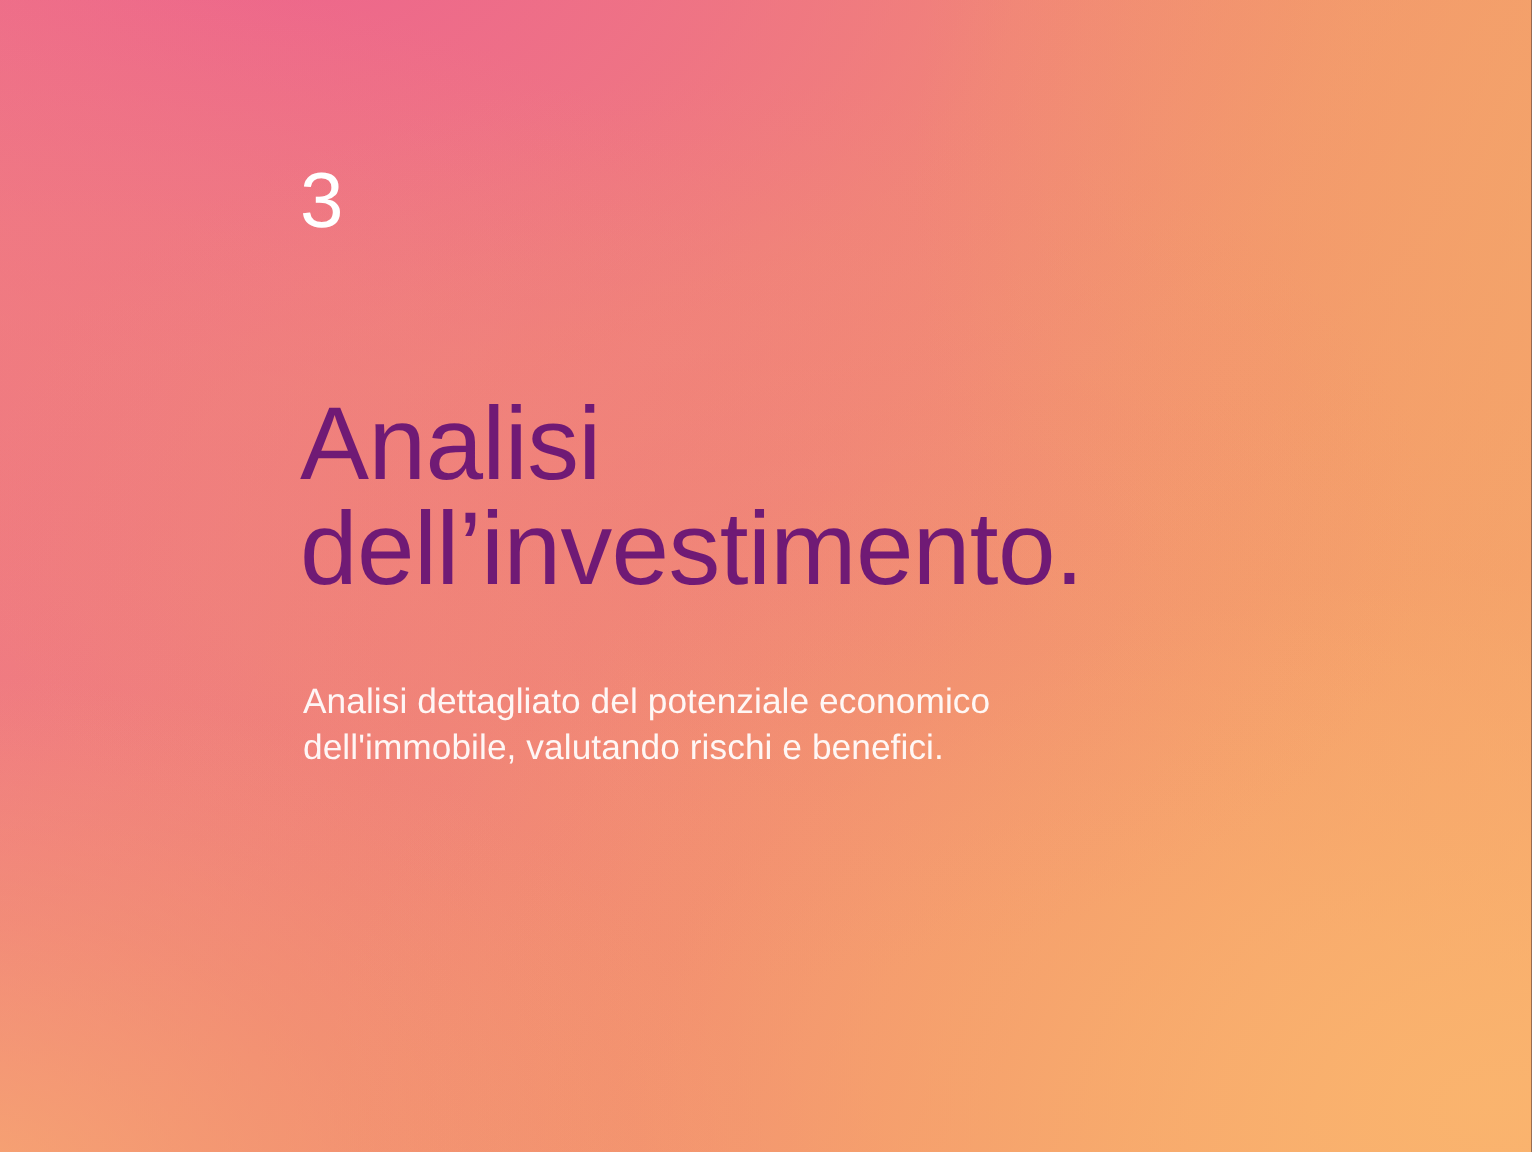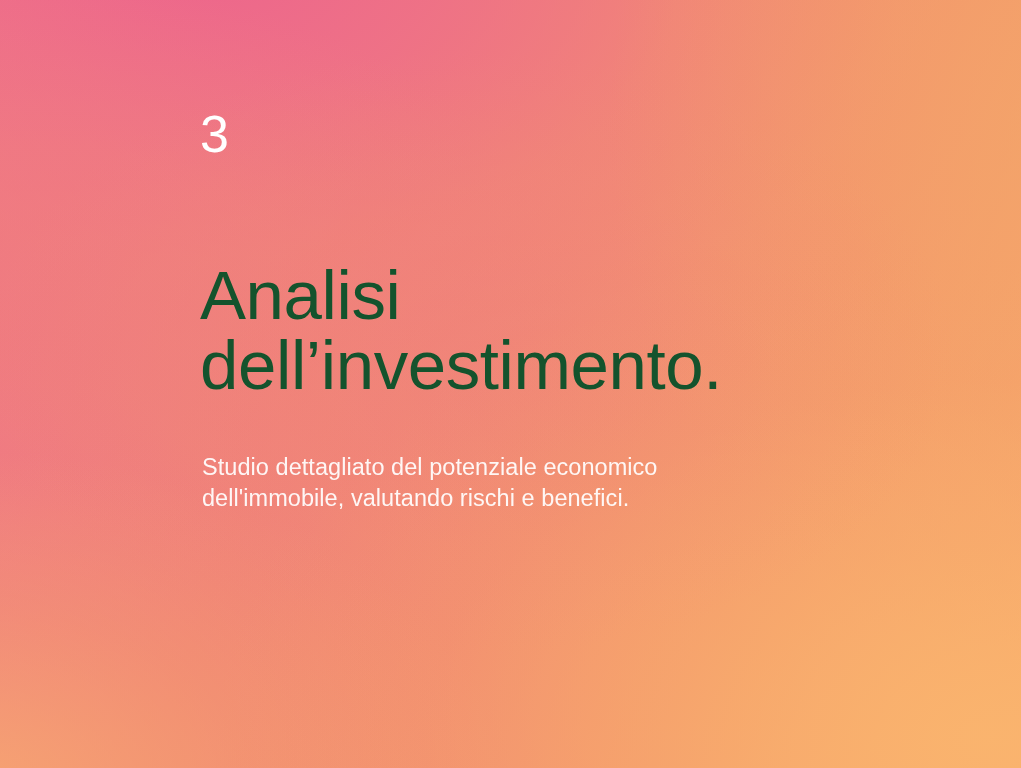--- a/index.html
+++ b/index.html
@@ -111,21 +111,21 @@
   }
 
   .slide-title {
     position: absolute;
     top: 243px;
     left: 0;
     font-size: 69px;
     font-weight: 400;
     line-height: 70px;
     letter-spacing: -0.4px;
-    color: #14532d;
+    color: #701a75;
     white-space: pre-line;
     margin-top: 18px;
   }
 
   .slide-subtitle {
     position: absolute;
     top: 428px;
     left: 2px;
     font-size: 23.5px;
     font-weight: 400;
@@ -148,17 +148,17 @@
   <div class="bg-layer bg-orange"></div>
   <div class="bg-layer bg-core"></div>
 
   <div class="content">
 
     <div class="section-number">3</div>
 
     <h1 class="slide-title">Analisi
 dell’investimento.</h1>
 
-    <p class="slide-subtitle">Studio dettagliato del potenziale economico
+    <p class="slide-subtitle">Analisi dettagliato del potenziale economico
 dell'immobile, valutando rischi e benefici.</p>
 
   </div>
 </div>
 
 </body></html>

